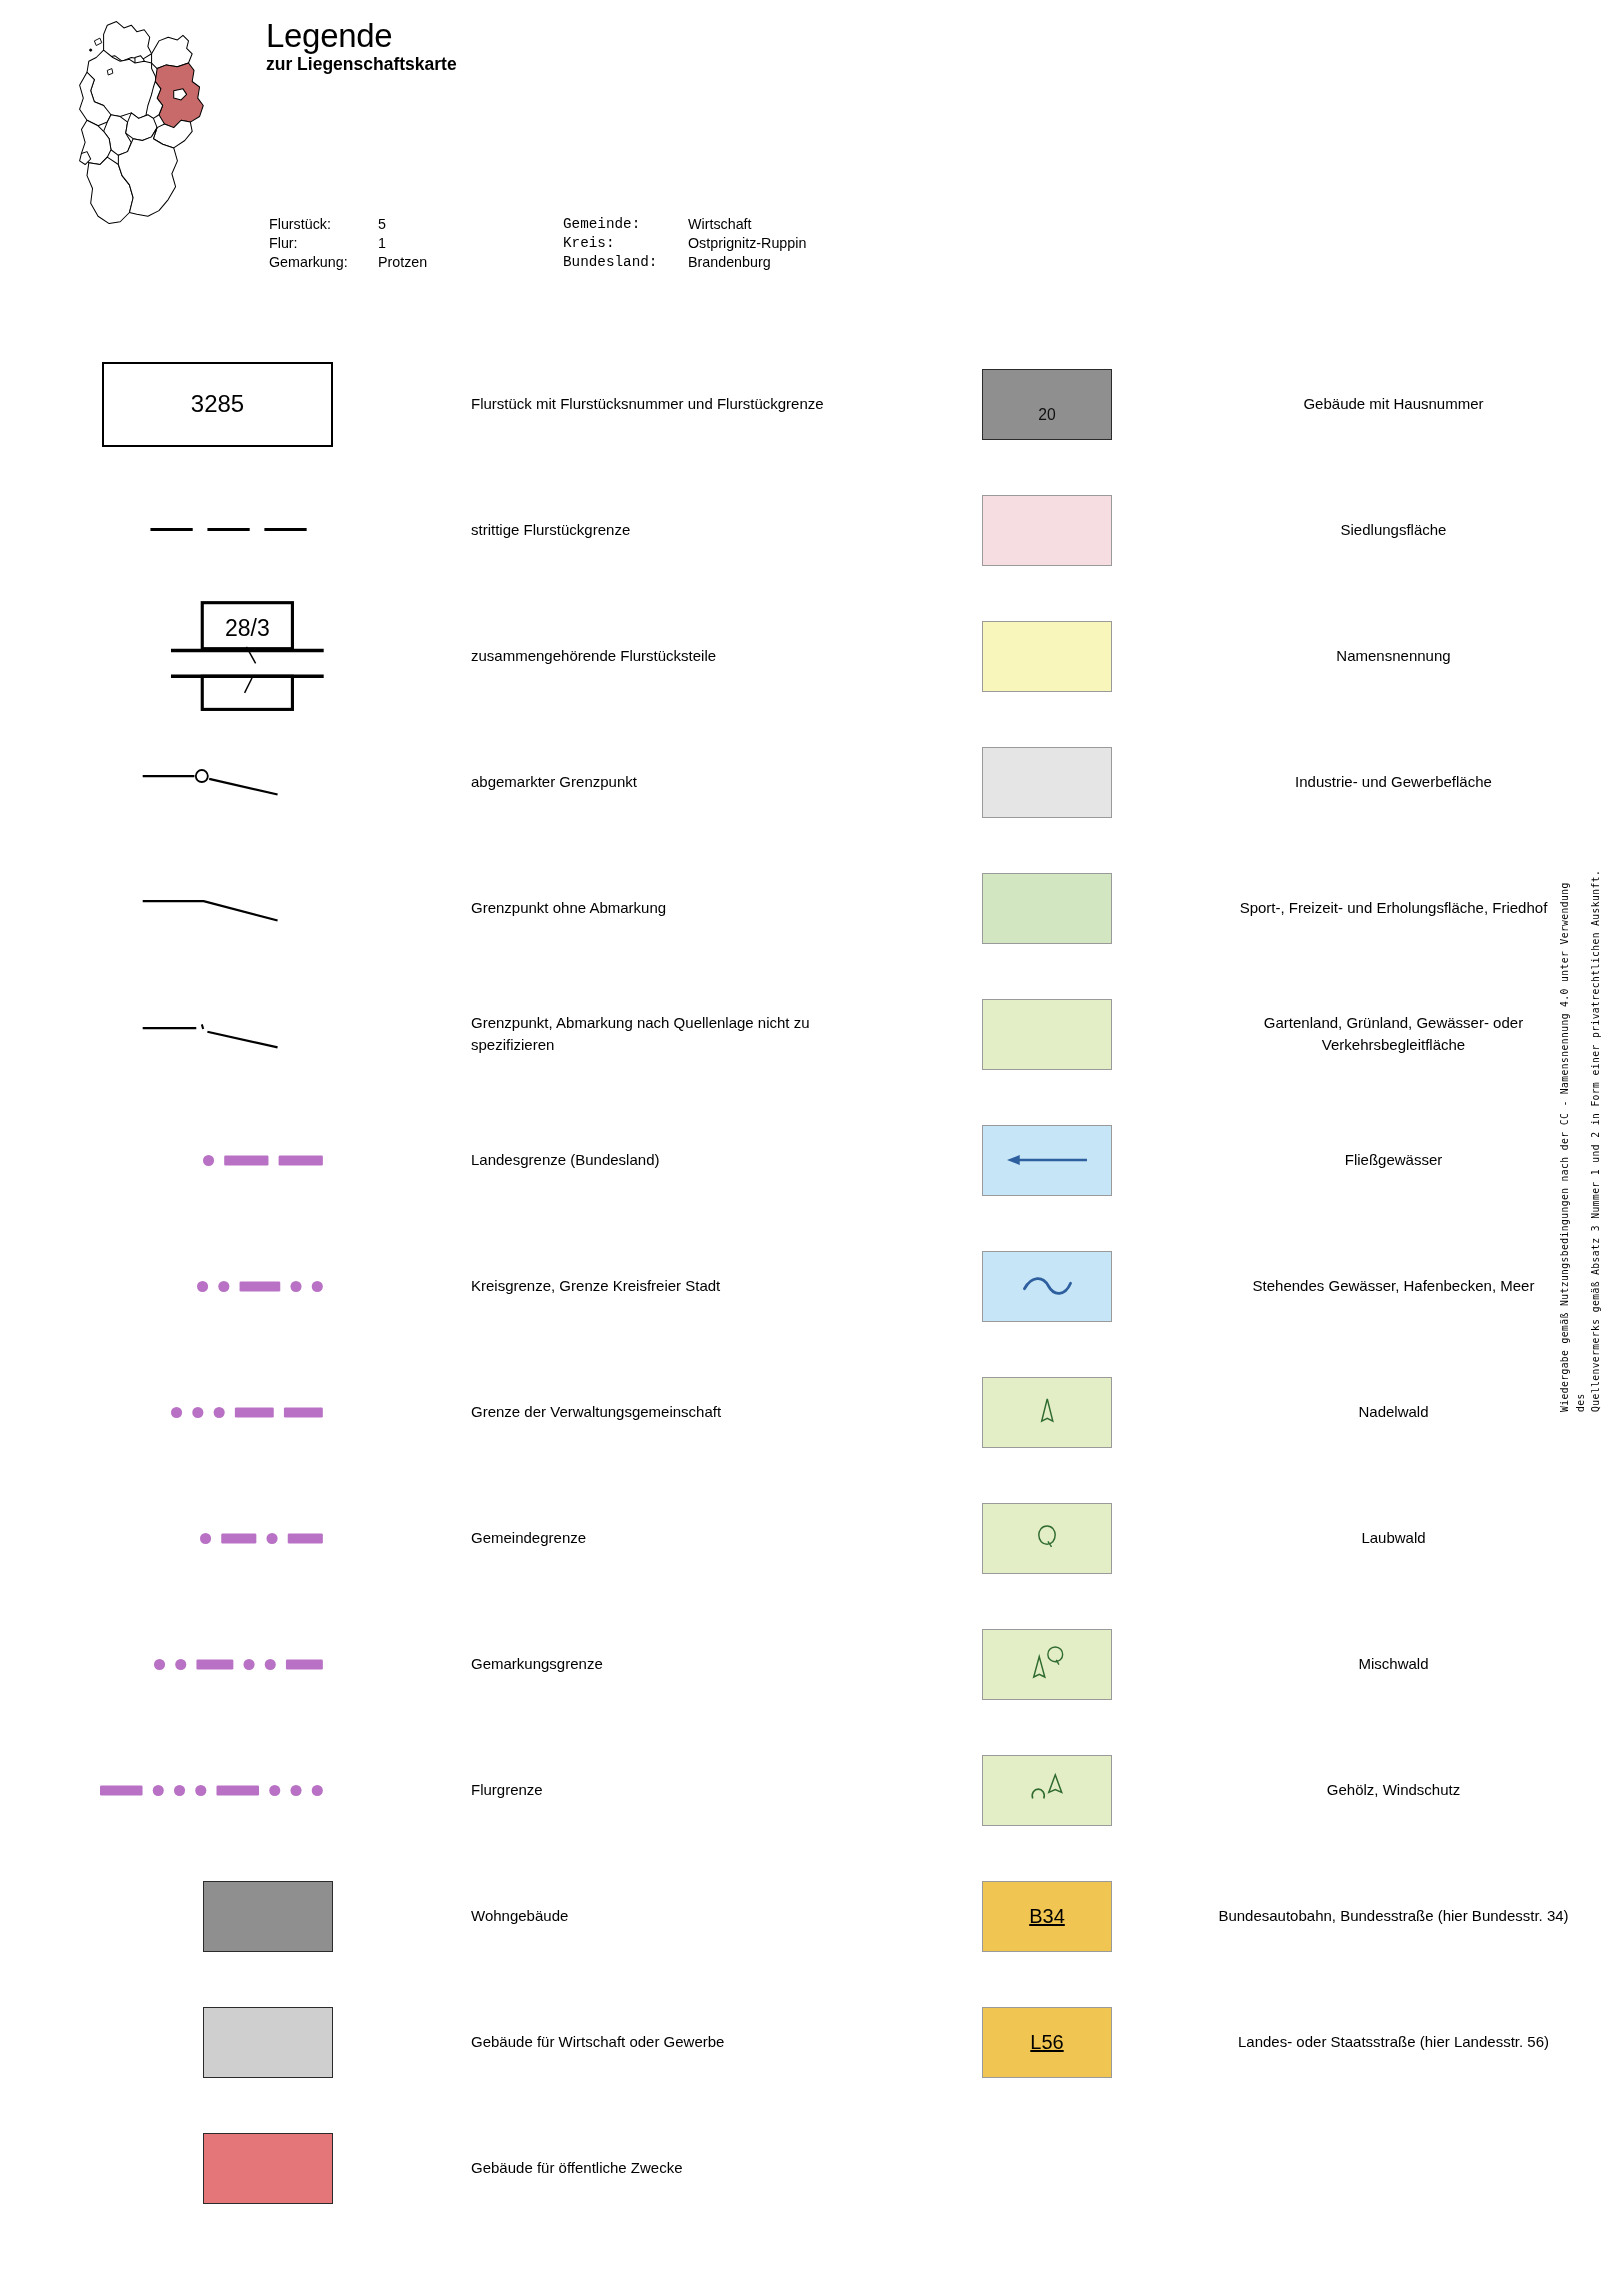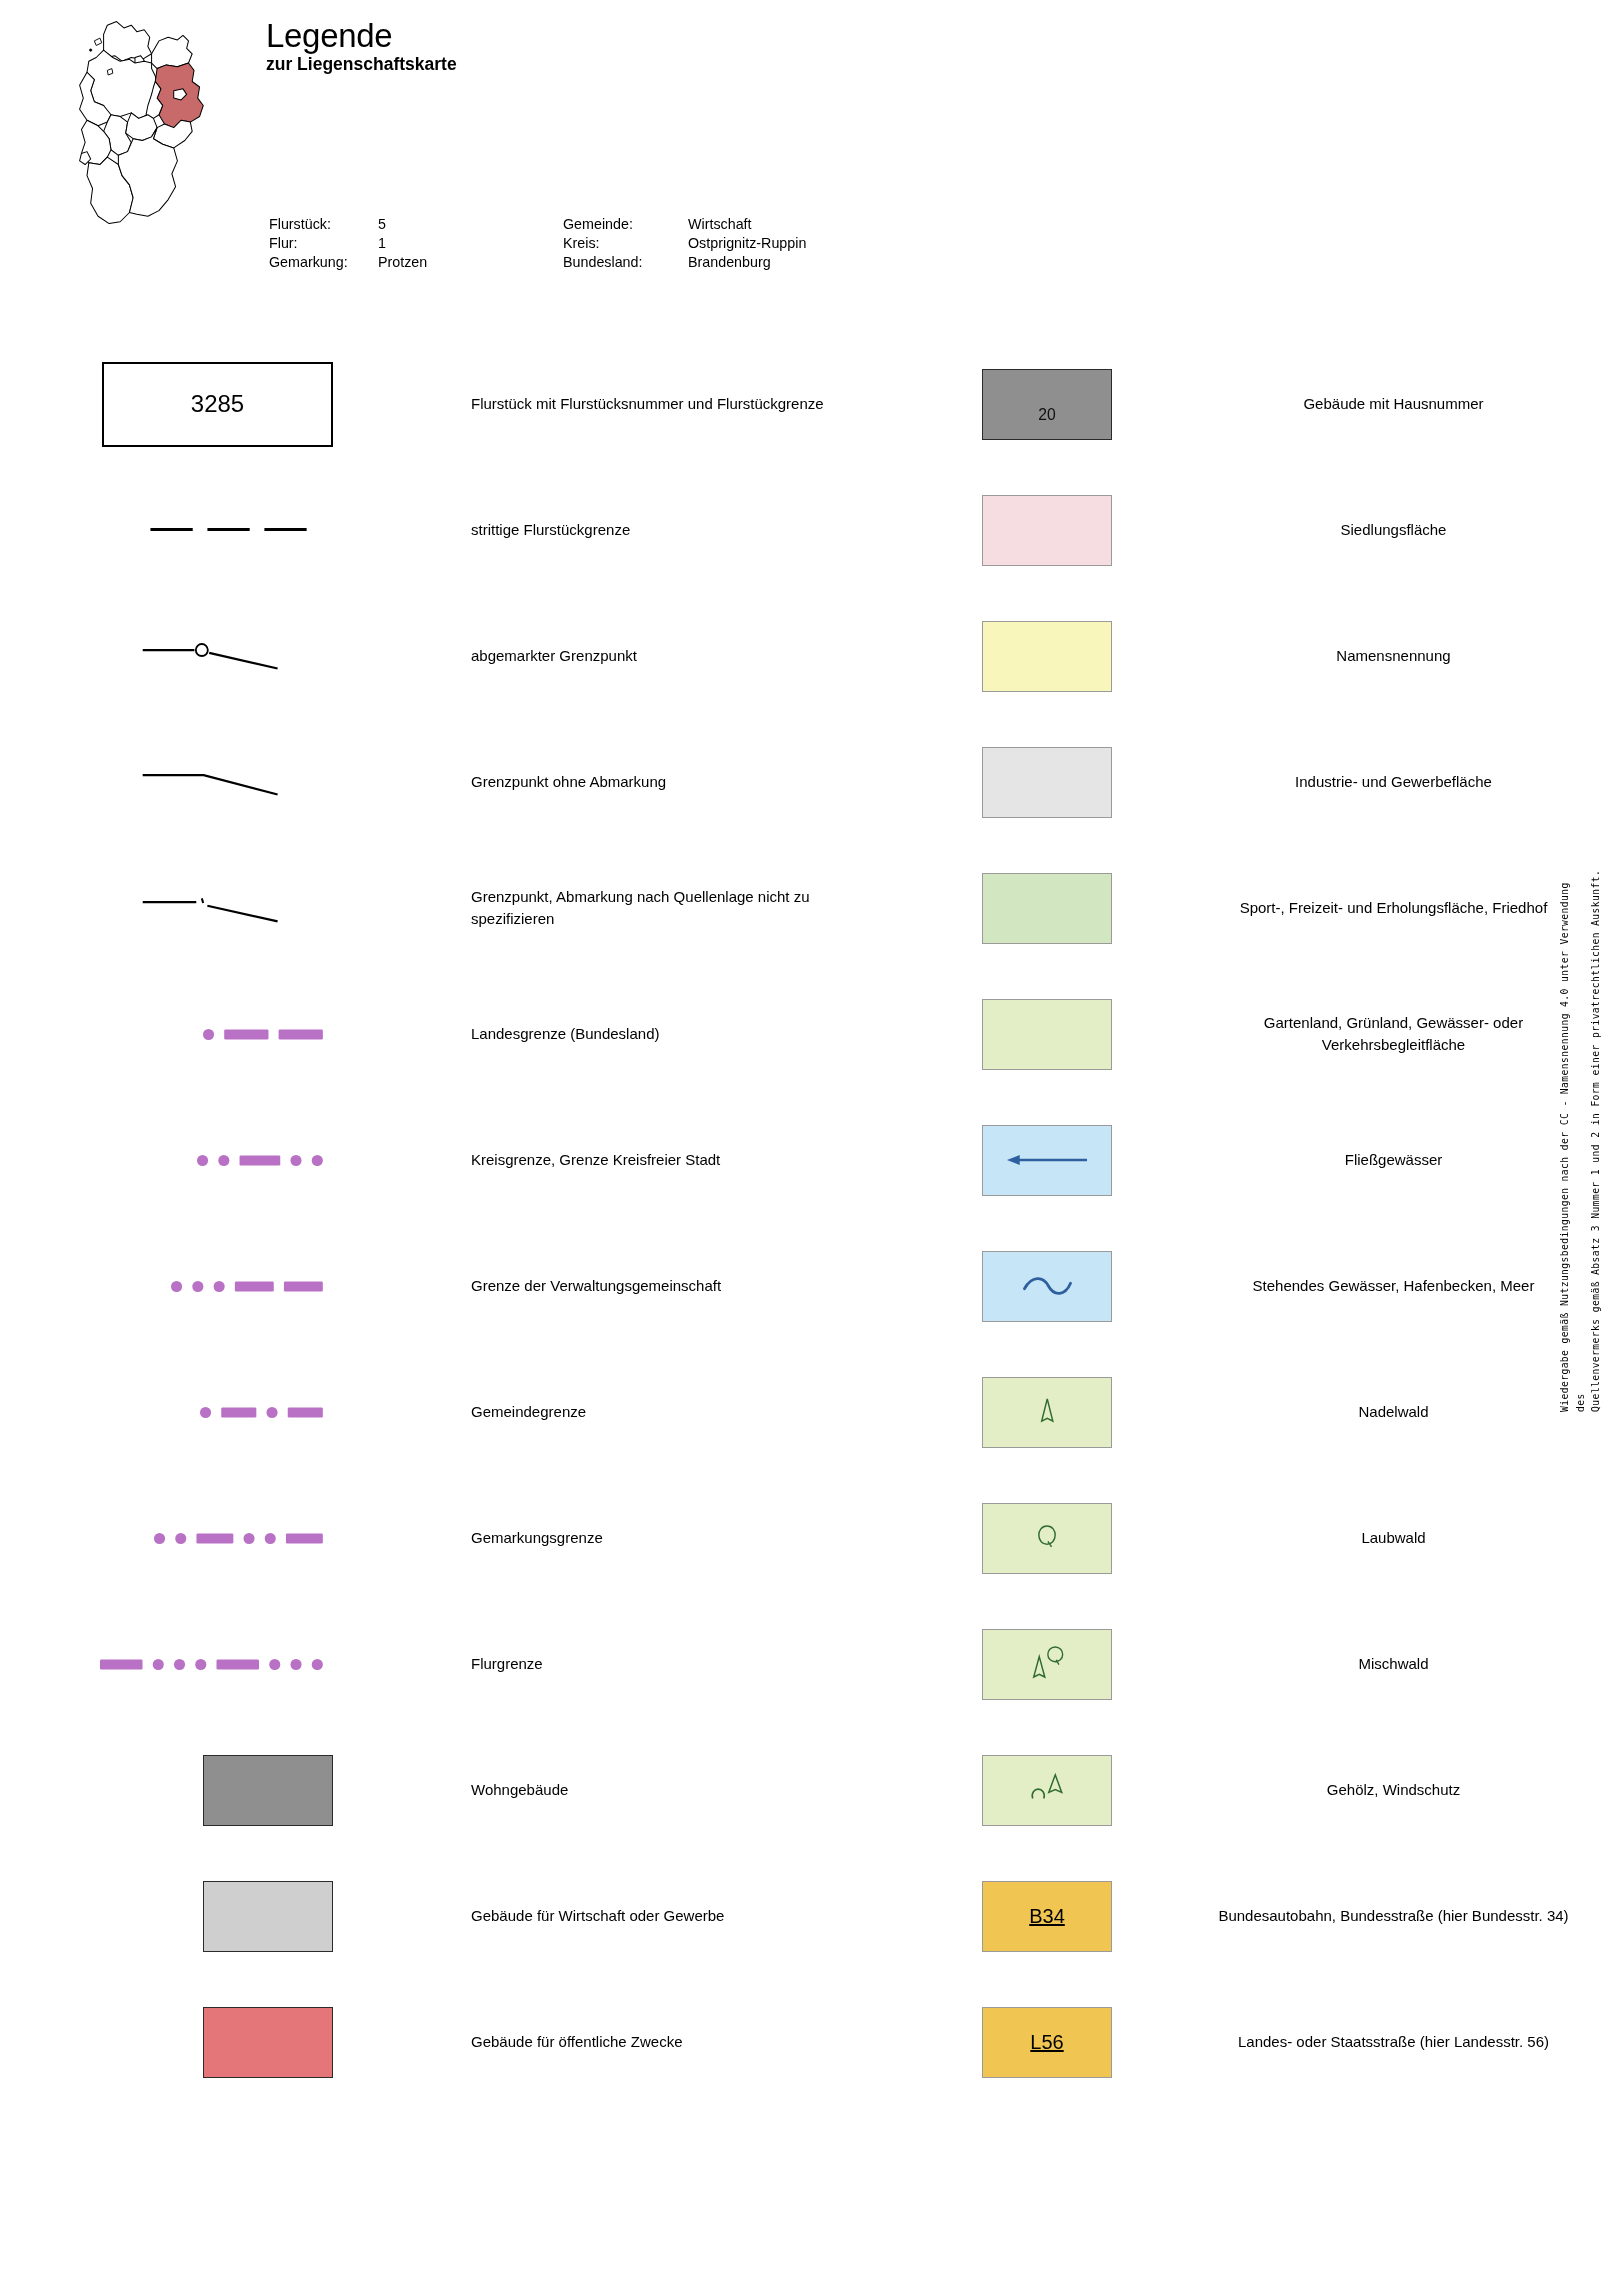--- a/index.html
+++ b/index.html
@@ -17,21 +17,21 @@
 
   #title-block{position:absolute;left:266px;top:18.5px;}
   #legend-title{font-size:33px;font-weight:normal;letter-spacing:-0.3px;line-height:1.0;}
   #legend-subtitle{font-size:17.5px;font-weight:bold;margin-top:4.6px;line-height:1.0;}
 
   #meta{position:absolute;left:269px;top:215px;font-size:14.3px;line-height:19px;}
   #meta table{border-collapse:collapse;}
   #meta td{padding:0;vertical-align:top;white-space:nowrap;font-size:14.3px;line-height:19px;}
   td.k1{width:109px;}
   td.v1{width:185px;}
-  td.k2{width:125px;}
+  td.k2{width:125px;font-family:Liberation Mono, monospace;}
   td.v2{}
 
   
   #legend{position:absolute;left:0;top:341px;width:1618px;}
   .col{position:absolute;top:0;width:701px;}
   .col-left{left:102px;}
   .col-right{left:881px;}
 
   .row{position:relative;height:126px;}
   .sym{position:absolute;left:0;top:0;width:231px;height:126px;}
@@ -178,20 +178,38 @@
                   <line x1="126" y1="5" x2="172" y2="5"></line>
                 </g>
               </svg>
           </div>
         </div>
         <div class="lbl">strittige Flurstückgrenze</div>
       </div>
       <div class="row">
         <div class="sym">
           <div class="sym-inner">
+            <svg class="linesvg" width="175" height="115" viewBox="0 0 190 125">
+                <g stroke="#000" fill="none">
+                  <rect x="48" y="4" width="98" height="50" stroke-width="3.4" fill="#fff"></rect>
+                  <line x1="14" y1="56" x2="180" y2="56" stroke-width="4"></line>
+                  <path d="M106 70 L96 52" stroke-width="1.6"></path>
+                  <line x1="14" y1="84" x2="180" y2="84" stroke-width="4"></line>
+                  <rect x="48" y="84" width="98" height="36" stroke-width="3.4" fill="none"></rect>
+                  <path d="M103 84 L94 102" stroke-width="1.6"></path>
+                </g>
+                <text x="97" y="40" font-family="Liberation Sans, sans-serif" font-size="25" text-anchor="middle" fill="#000">28/3</text>
+              </svg>
+          </div>
+        </div>
+        <div class="lbl">zusammengehörende Flurstücksteile</div>
+      </div>
+      <div class="row">
+        <div class="sym">
+          <div class="sym-inner">
             <svg class="linesvg" width="194" height="39" viewBox="0 0 210 42">
                 <path d="M4 14 L60 14" stroke="#000" stroke-width="2.4" fill="none"></path>
                 <path d="M76 17 L150 34" stroke="#000" stroke-width="2.4" fill="none"></path>
                 <circle cx="68" cy="14" r="6.5" fill="#fff" stroke="#000" stroke-width="2"></circle>
               </svg>
           </div>
         </div>
         <div class="lbl">abgemarkter Grenzpunkt</div>
       </div>
       <div class="row">

